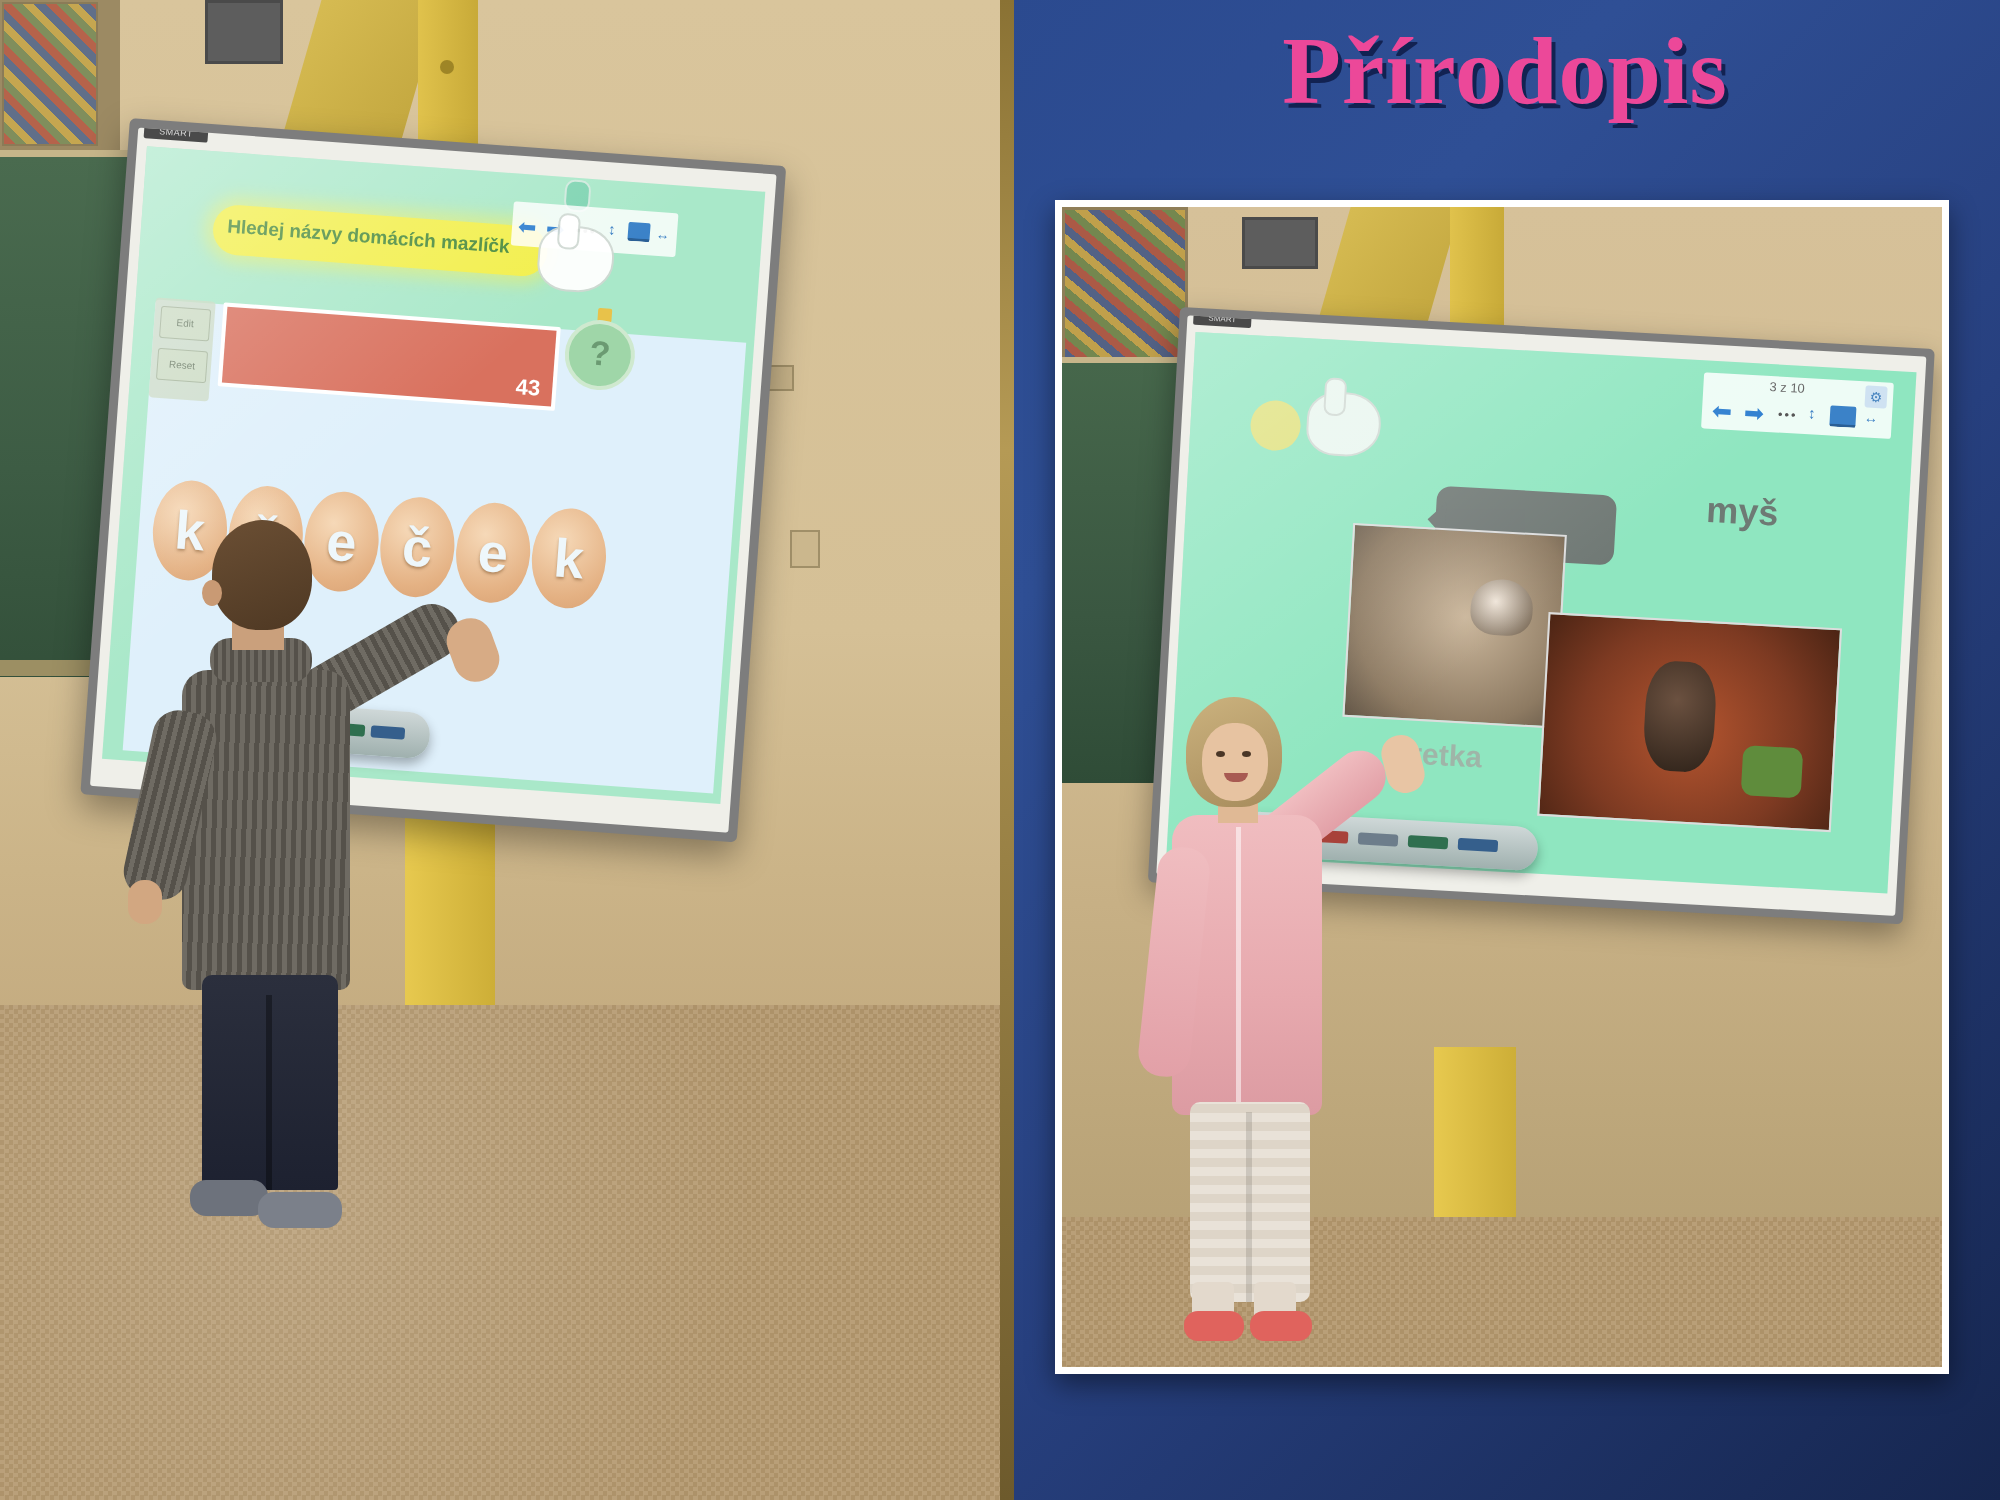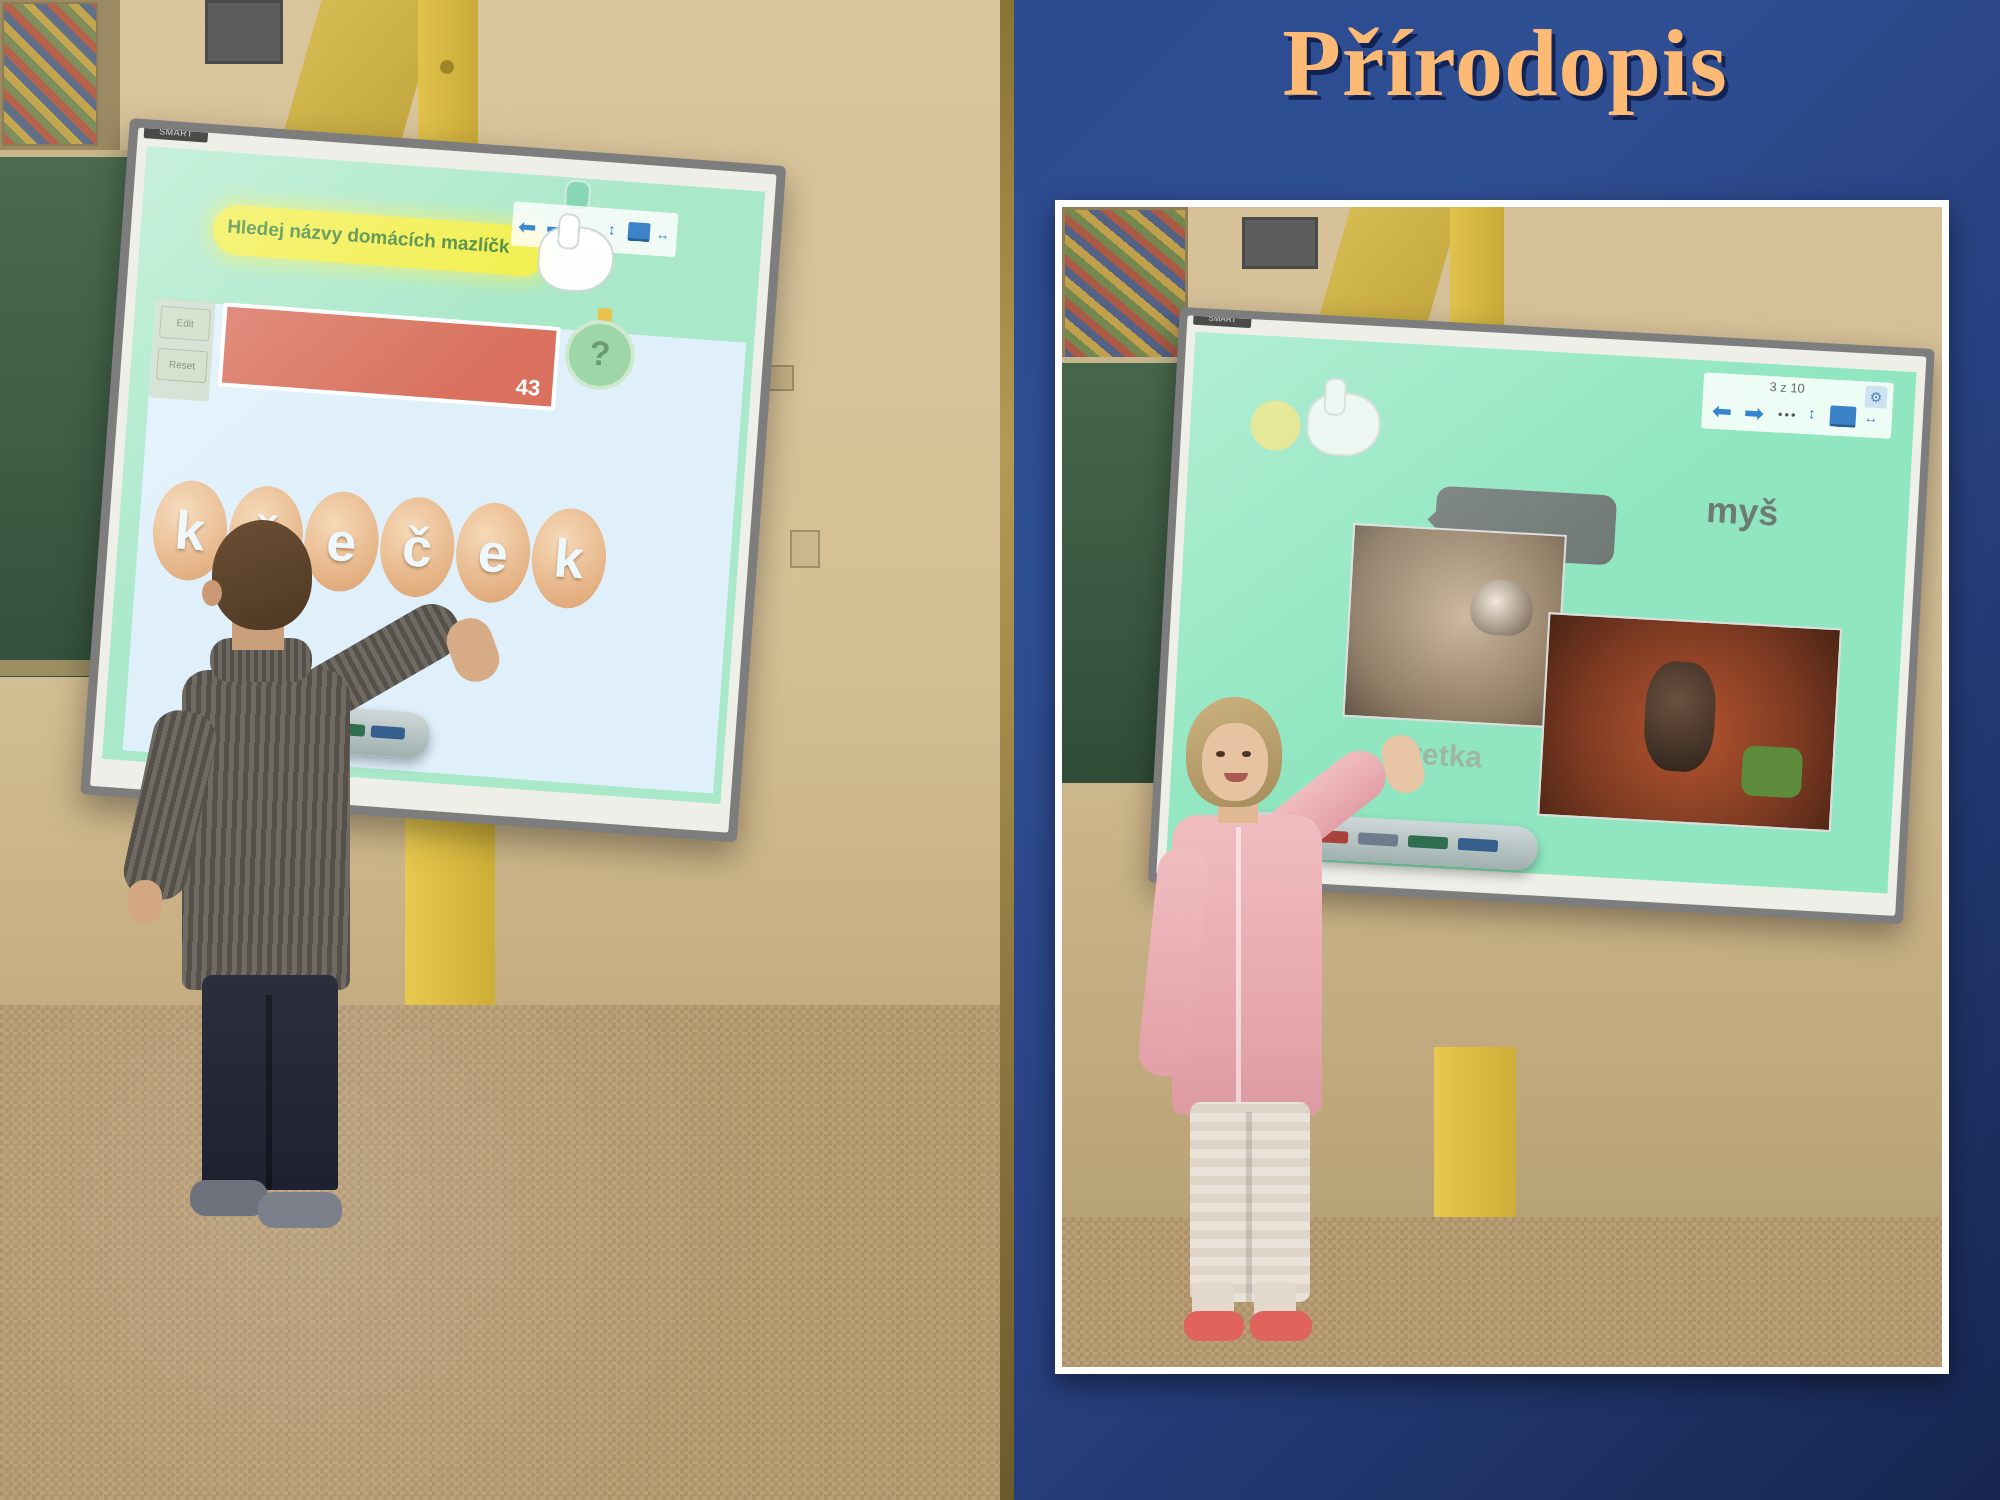--- a/index.html
+++ b/index.html
@@ -15,25 +15,25 @@
     position:absolute;left:1000px;top:0;width:1000px;height:1500px;
     background:linear-gradient(135deg,#2b4a8f 0%,#2f4f95 25%,#27407f 55%,#16264f 100%);
   }
   .blue-bg:before{
     content:"";position:absolute;left:0;top:0;width:14px;height:1500px;
     background:linear-gradient(180deg,#8a7234,#b59a55 30%,#6d5a2c 100%);
   }
 
   
   .title{
-    position:absolute;left:1010px;top:2px;width:990px;height:120px;
+    position:absolute;left:1010px;top:10px;width:990px;height:120px;
     display:flex;align-items:center;justify-content:center;
     font-family:"Liberation Serif",serif;
     font-weight:bold;font-size:96px;letter-spacing:1px;
-    color:#fdba74;
+    color:#ec4899;
     text-shadow:4px 5px 0 rgba(10,20,60,.75);
     white-space:nowrap;
   }
 
   
   .photoL{
     position:absolute;left:0;top:0;width:1003px;height:1500px;overflow:hidden;
     background:#c9b48c;
   }
   

